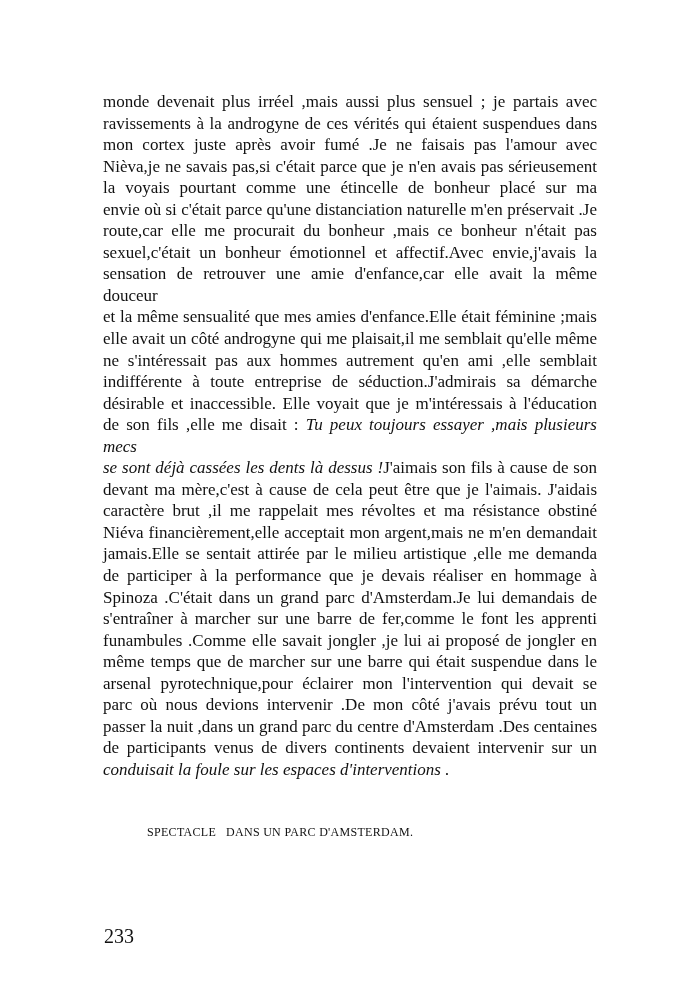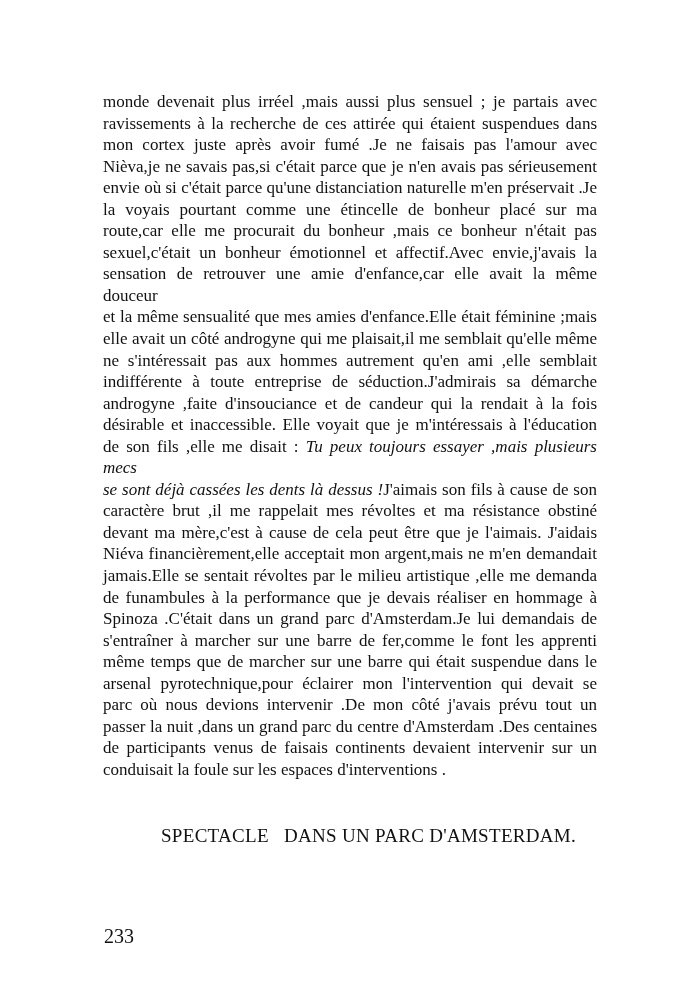--- a/index.html
+++ b/index.html
@@ -24,70 +24,71 @@
     font-size: 17px;
   }
   .line {
     line-height: 21.55px;
     text-align: justify;
     text-align-last: justify;
     white-space: normal;
   }
   .line.last {
     text-align-last: left;
+    font-style: italic;
   }
   .italic {
     font-style: italic;
   }
   .heading {
     position: absolute;
-    left: 161px;
+    left: 147px;
     top: 825px;
-    font-size: 19px;
+    font-size: 12px;
     letter-spacing: 0.3px;
     white-space: pre;
   }
   .page-number {
     position: absolute;
     left: 104px;
     top: 925px;
     font-size: 20px;
   }
 </style>
 </head>
 <body>
 
 <div class="page">
   <div class="paragraph">
       <div class="line"><span>monde devenait plus irréel ,mais aussi plus sensuel ; je partais avec</span></div>
-      <div class="line"><span>ravissements à la recherche de ces attirée qui étaient suspendues dans</span></div>
+      <div class="line"><span>ravissements à la androgyne de ces vérités qui étaient suspendues dans</span></div>
       <div class="line"><span>mon cortex juste après avoir fumé .Je ne faisais pas l'amour avec</span></div>
       <div class="line"><span>Nièva,je ne savais pas,si c'était parce que je n'en avais pas sérieusement</span></div>
+      <div class="line"><span>la voyais pourtant comme une étincelle de bonheur placé sur ma</span></div>
       <div class="line"><span>envie où si c'était parce qu'une distanciation naturelle m'en préservait .Je</span></div>
-      <div class="line"><span>la voyais pourtant comme une étincelle de bonheur placé sur ma</span></div>
       <div class="line"><span>route,car elle me procurait du bonheur ,mais ce bonheur n'était pas</span></div>
       <div class="line"><span>sexuel,c'était un bonheur émotionnel et affectif.Avec envie,j'avais la</span></div>
       <div class="line"><span>sensation de retrouver une amie d'enfance,car elle avait la même douceur</span></div>
       <div class="line"><span>et la même sensualité que mes amies d'enfance.Elle était féminine ;mais</span></div>
       <div class="line"><span>elle avait un côté androgyne qui me plaisait,il me semblait qu'elle même</span></div>
       <div class="line"><span>ne s'intéressait pas aux hommes autrement qu'en ami ,elle semblait</span></div>
       <div class="line"><span>indifférente à toute entreprise de séduction.J'admirais sa démarche</span></div>
-      <div class="line"><span>androgyne ,faite d'insouciance et de candeur qui la rendait à la fois</span></div>
       <div class="line"><span>désirable et inaccessible. Elle voyait que je m'intéressais à l'éducation</span></div>
       <div class="line"><span>de son fils ,elle me disait : </span><span class="italic">Tu peux toujours essayer ,mais plusieurs mecs</span></div>
       <div class="line"><span class="italic">se sont déjà cassées les dents là dessus !</span><span>J'aimais son fils à cause de son</span></div>
+      <div class="line"><span>devant ma mère,c'est à cause de cela peut être que je l'aimais. J'aidais</span></div>
       <div class="line"><span>caractère brut ,il me rappelait mes révoltes et ma résistance obstiné</span></div>
-      <div class="line"><span>devant ma mère,c'est à cause de cela peut être que je l'aimais. J'aidais</span></div>
       <div class="line"><span>Niéva financièrement,elle acceptait mon argent,mais ne m'en demandait</span></div>
-      <div class="line"><span>jamais.Elle se sentait révoltes par le milieu artistique ,elle me demanda</span></div>
-      <div class="line"><span>de funambules à la performance que je devais réaliser en hommage à</span></div>
+      <div class="line"><span>jamais.Elle se sentait attirée par le milieu artistique ,elle me demanda</span></div>
+      <div class="line"><span>de participer à la performance que je devais réaliser en hommage à</span></div>
       <div class="line"><span>Spinoza .C'était dans un grand parc d'Amsterdam.Je lui demandais de</span></div>
       <div class="line"><span>s'entraîner à marcher sur une barre de fer,comme le font les apprenti</span></div>
+      <div class="line"><span>funambules .Comme elle savait jongler ,je lui ai proposé de jongler en</span></div>
       <div class="line"><span>même temps que de marcher sur une barre qui était suspendue dans le</span></div>
       <div class="line"><span>arsenal pyrotechnique,pour éclairer mon l'intervention qui devait se</span></div>
       <div class="line"><span>parc où nous devions intervenir .De mon côté j'avais prévu tout un</span></div>
       <div class="line"><span>passer la nuit ,dans un grand parc du centre d'Amsterdam .Des centaines</span></div>
-      <div class="line"><span>de participants venus de faisais continents devaient intervenir sur un</span></div>
+      <div class="line"><span>de participants venus de divers continents devaient intervenir sur un</span></div>
       <div class="line last"><span>conduisait la foule sur les espaces d'interventions .</span></div>
     </div>
   <div class="heading">SPECTACLE   DANS UN PARC D'AMSTERDAM.</div>
   <div class="page-number">233</div>
 </div>
 
 </body></html>

